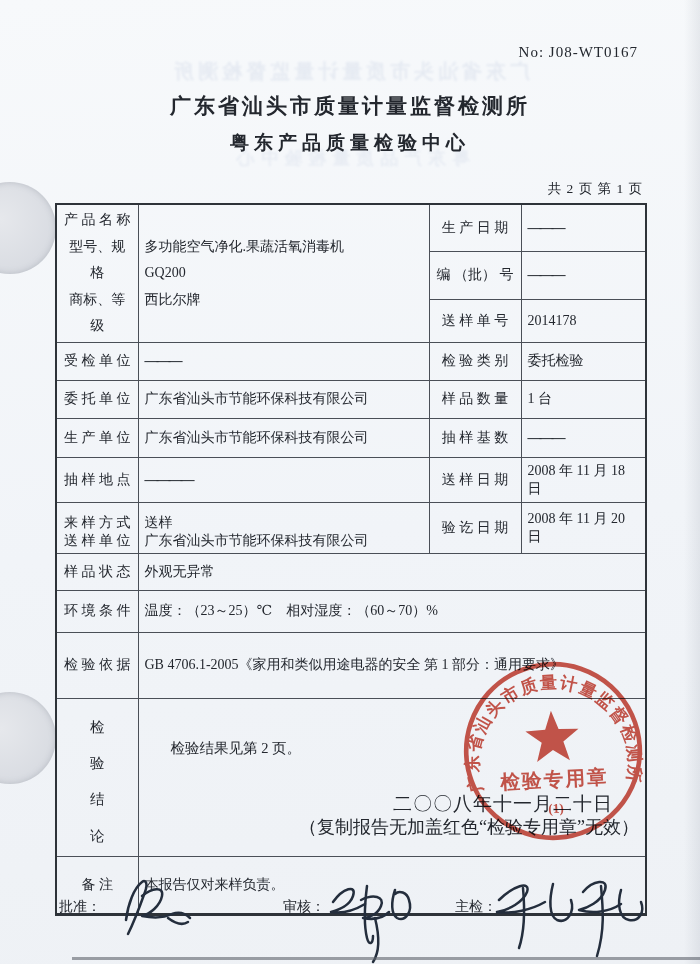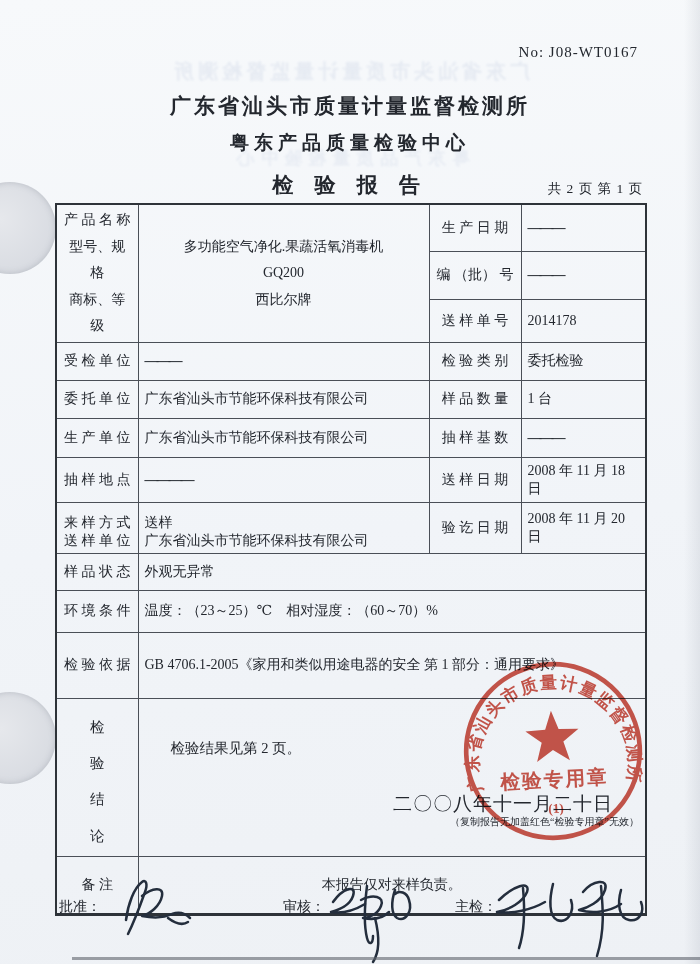--- a/index.html
+++ b/index.html
@@ -34,29 +34,29 @@
   .page-indicator{position:absolute;top:180px;right:57px;font-size:13.5px;letter-spacing:1px;}
 
   table.report{position:absolute;left:55px;top:203px;width:590px;
     border-collapse:collapse;table-layout:fixed;font-size:14px;}
   table.report td{border:1px solid #4a4f57;padding:2px 6px;vertical-align:middle;
     overflow:hidden;}
   table.report{border:2px solid #2e3339;padding-left:8px;}
   tr.last-row td{border-bottom:3px solid #2e3339;}
   td.lb{text-align:center;padding:2px 2px;}
   td.vl{text-align:left;padding-left:12px;}
-  td.ctr{text-align:center;}
+  td.ctr{text-align:left;}
   .preline{white-space:pre-line;margin-top:8px;}
   .mline{white-space:pre-line;line-height:1.9;}
   td.dash{letter-spacing:-2px;font-weight:bold;color:#2b2f36;}
   td.concl-lb .preline{line-height:2.5;font-size:14.5px;}
   td.concl{position:relative;padding:0;}
   .concl-result{position:absolute;top:40px;left:32px;font-size:14.5px;}
   .concl-date{position:absolute;top:92px;right:32px;font-size:19px;letter-spacing:1px;}
-  .concl-note{position:absolute;top:116px;right:6px;font-size:10px;}
+  .concl-note{position:absolute;top:116px;right:6px;font-size:18px;}
   .stamp{position:absolute;left:460px;top:658px;width:186px;height:186px;
     opacity:.85;mix-blend-mode:multiply;pointer-events:none;}
   .footer{position:absolute;left:55px;top:888px;width:620px;height:70px;font-size:14px;}
   .sig-label{position:absolute;top:10px;}
   .sig-label.l1{left:4px}
   .sig-label.l2{left:228px}
   .sig-label.l3{left:400px}
   .sig{position:absolute;}
   .sig.s1{left:55px;top:-14px}
   .sig.s2{left:268px;top:-16px}
@@ -76,21 +76,20 @@
   <div class="ghost g2">粤东产品质量检验中心</div>
 
   <div class="report-no">
     <span>No:</span>
     <span>J08-WT0167</span>
   </div>
 
   <div class="titles">
     <div class="title-org">广东省汕头市质量计量监督检测所</div>
     <div class="title-center">粤东产品质量检验中心</div>
-    <div class="title-doc">检 验 报 告</div>
   </div>
 
   <div class="page-indicator">共 2 页  第 1 页</div>
 
   <table class="report">
     <colgroup>
         <col style="width:82px">
         <col style="width:291px">
         <col style="width:92px">
         <col style="width:125px">

